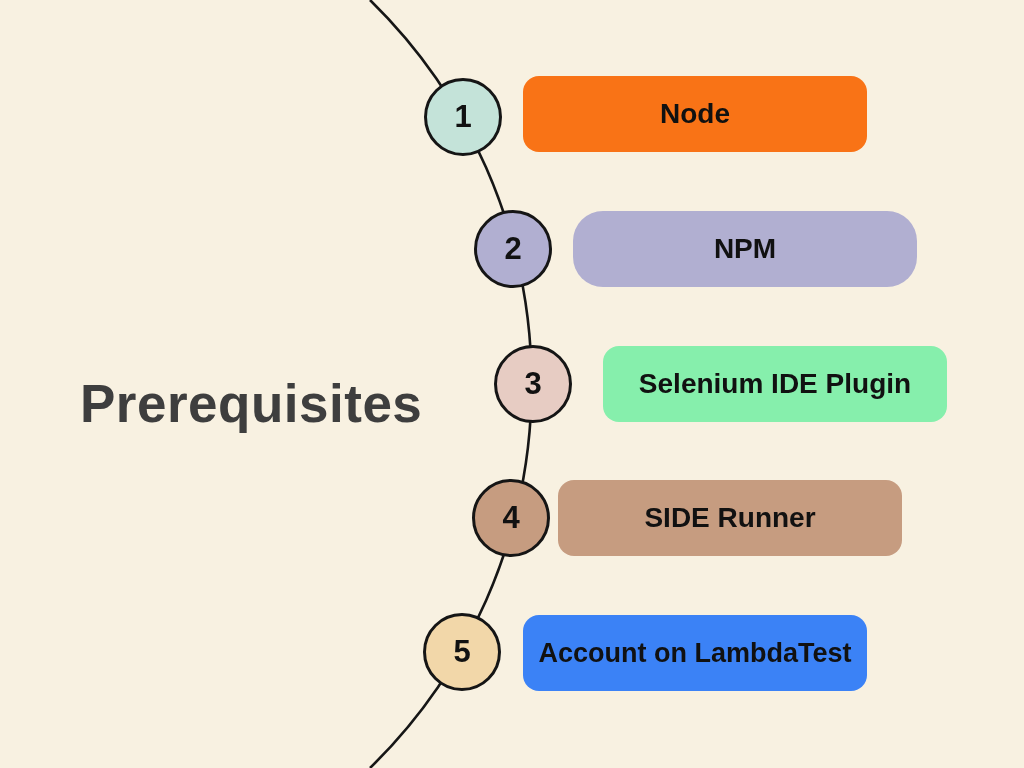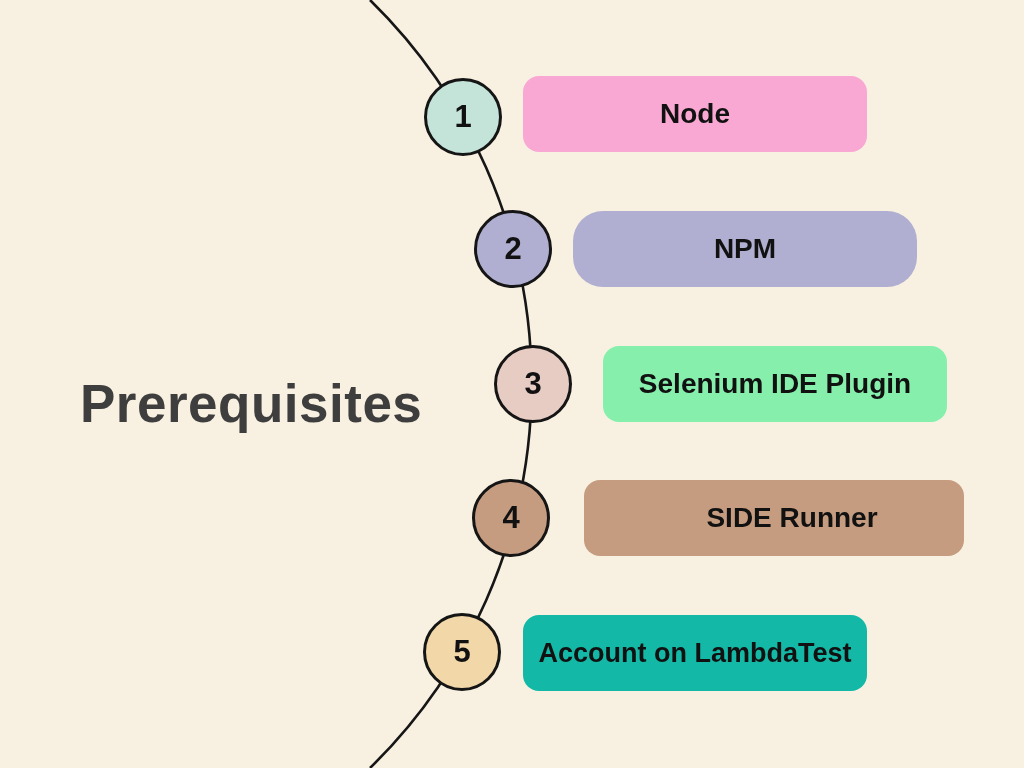--- a/index.html
+++ b/index.html
@@ -26,38 +26,38 @@
   .box{
     position:absolute;width:344px;height:76px;border-radius:16px;
     display:flex;align-items:center;justify-content:center;
     font-size:28px;font-weight:700;color:#111;
     text-align:center;
   }
   
   .c1{left:424px;top:78px;}   .b1{left:523px;top:76px;}
   .c2{left:474px;top:210px;}  .b2{left:573px;top:211px;}
   .c3{left:494px;top:345px;}  .b3{left:603px;top:346px;}
-  .c4{left:472px;top:479px;}  .b4{left:584px;top:480px;padding-left:36px;}
+  .c4{left:472px;top:479px;}  .b4{left:558px;top:480px;}
   .c5{left:423px;top:613px;}  .b5{left:523px;top:615px;font-size:27px;}
 </style>
 </head>
 <body>
 
 <div id="canvas" style="background-color: rgb(248, 241, 225);">
 
   <svg id="arc-svg" viewBox="0 0 1024 768" xmlns="http://www.w3.org/2000/svg">
     <path d="M 370 0 A 537 537 0 0 1 370 768" fill="none" stroke-width="2.6" stroke="#161616"></path>
   </svg>
 
   <div class="title" style="color: rgb(62, 62, 62); margin-top: 20px;">Prerequisites</div>
 
   <div class="circle c1" style="background-color: rgb(196, 227, 217);">
     <span>1</span>
   </div>
-  <div class="box b1" style="background-color: #f9a8d4;">
+  <div class="box b1" style="background-color: #f97316;">
     <span>Node</span>
   </div>
 
   <div class="circle c2" style="background-color: rgb(177, 175, 209);">
     <span>2</span>
   </div>
   <div class="box b2" style="background-color: rgb(177, 175, 209); border-radius: 30px;">
     <span>NPM</span>
   </div>
 
@@ -71,17 +71,17 @@
   <div class="circle c4" style="background-color: rgb(198, 156, 128);">
     <span>4</span>
   </div>
   <div class="box b4" style="background-color: rgb(198, 156, 128);">
     <span>SIDE Runner</span>
   </div>
 
   <div class="circle c5" style="background-color: rgb(242, 215, 169);">
     <span>5</span>
   </div>
-  <div class="box b5" style="background-color: #14b8a6;">
+  <div class="box b5" style="background-color: #3b82f6;">
     <span>Account on LambdaTest</span>
   </div>
 
 </div>
 
 </body></html>

